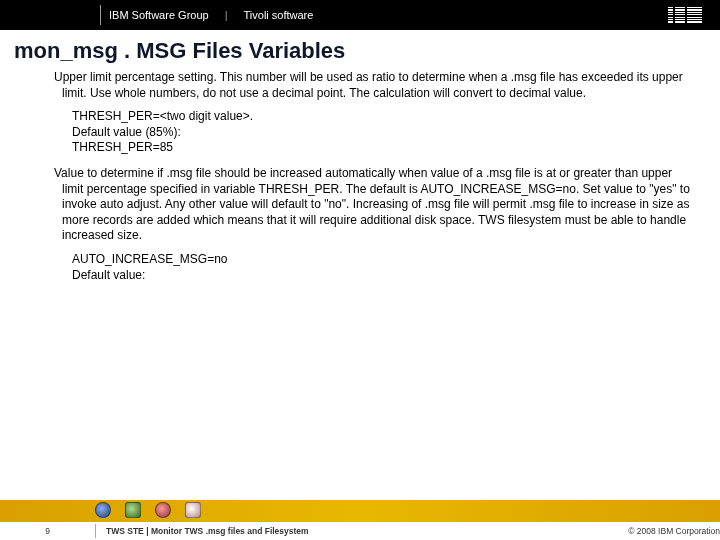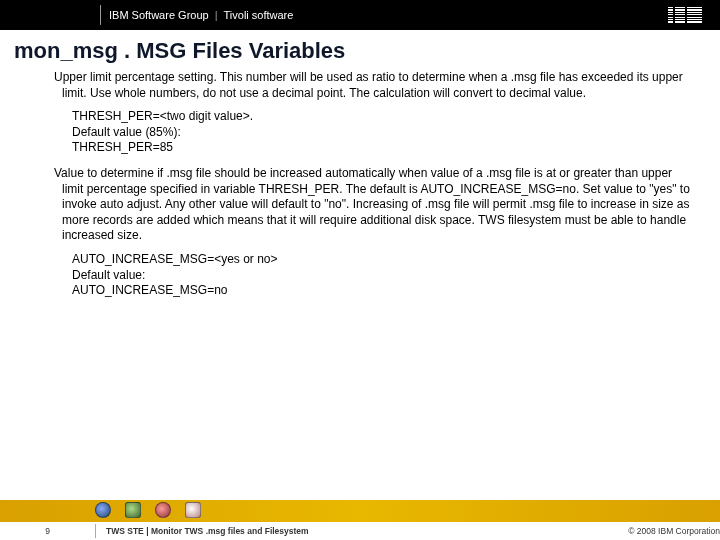--- a/index.html
+++ b/index.html
@@ -19,20 +19,21 @@
     font-size: 11px;
     position: relative;
   }
   .header-left {
     margin-left: 100px;
     border-left: 1px solid #999;
     padding-left: 8px;
     display: flex;
     align-items: center;
     height: 20px;
+    gap: 10px;
   }
   .header-divider { margin: 0 6px; color: #999; }
   .ibm-logo {
     position: absolute;
     right: 18px;
     top: 7px;
     display: flex;
     gap: 2px;
   }
   .ibm-logo .bar {
@@ -145,23 +146,22 @@
 
   <p class="para">Upper limit percentage setting. This number will be used as ratio to determine when a .msg file has exceeded its upper limit. Use whole numbers, do not use a decimal point. The calculation will convert to decimal value.</p>
   <div class="syntax">
     <div>THRESH_PER=&lt;two digit value&gt;.</div>
     <div>Default value (85%):</div>
     <div>THRESH_PER=85</div>
   </div>
 
   <p class="para">Value to determine if .msg file should be increased automatically when value of a .msg file is at or greater than upper limit percentage specified in variable THRESH_PER. The default is AUTO_INCREASE_MSG=no. Set value to "yes" to invoke auto adjust. Any other value will default to "no". Increasing of .msg file will permit .msg file to increase in size as more records are added which means that it will require additional disk space. TWS filesystem must be able to handle increased size.</p>
   <div class="syntax">
-    <div>AUTO_INCREASE_MSG=&lt;yes or no&gt;</div>
+    <div>AUTO_INCREASE_MSG=no</div>
     <div>Default value:</div>
-    <div>AUTO_INCREASE_MSG=no</div>
   </div>
 
 </div>
 
 <div class="footer">
   <div class="gold-bar">
     <div class="gold-icons">
       <div class="gicon blue"></div>
       <div class="gicon green"></div>
       <div class="gicon red"></div>

